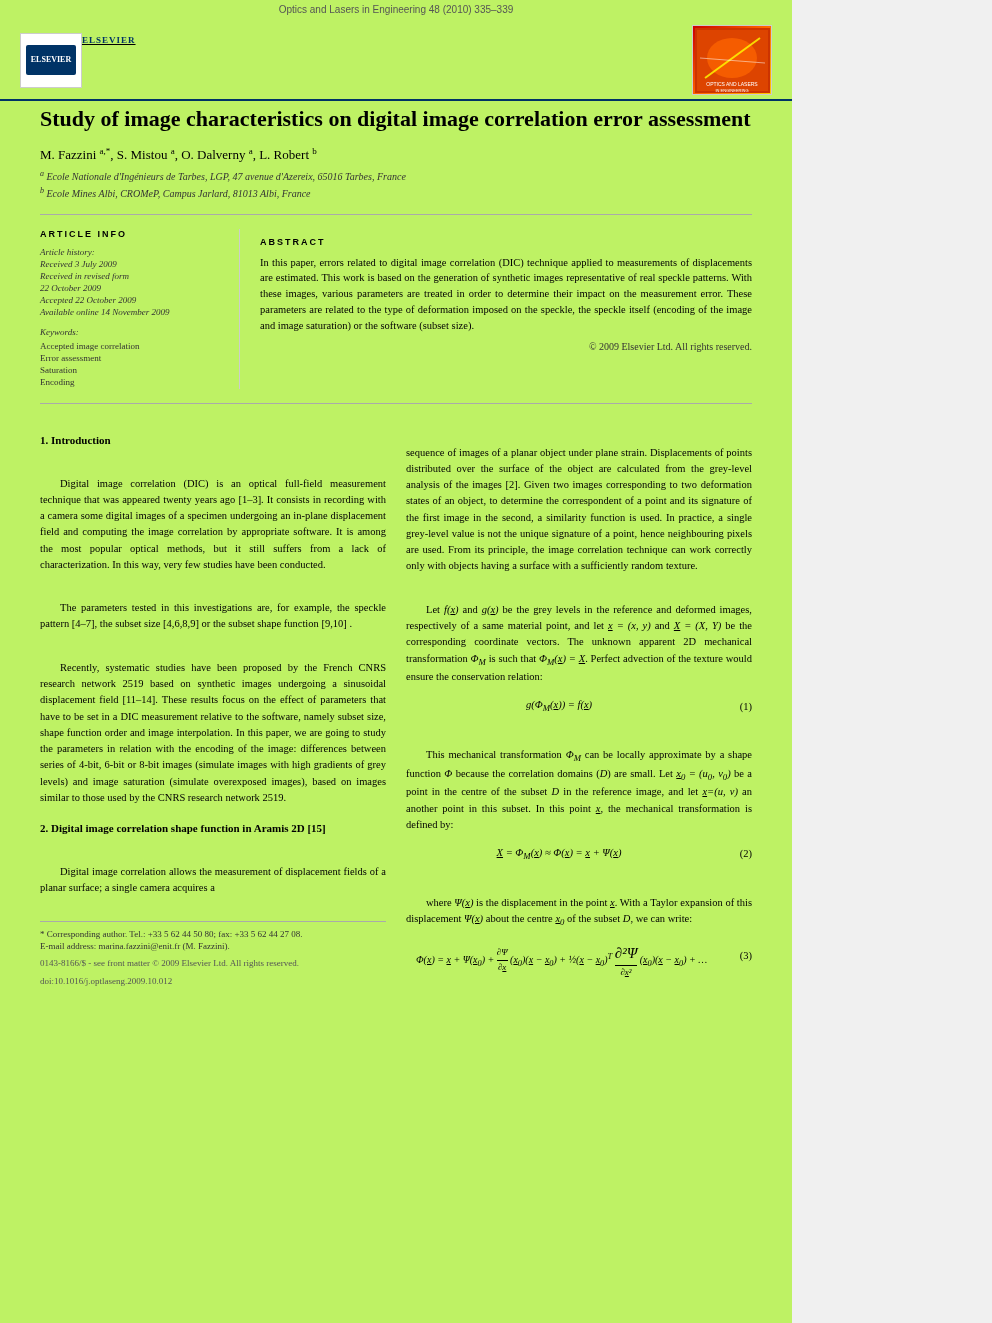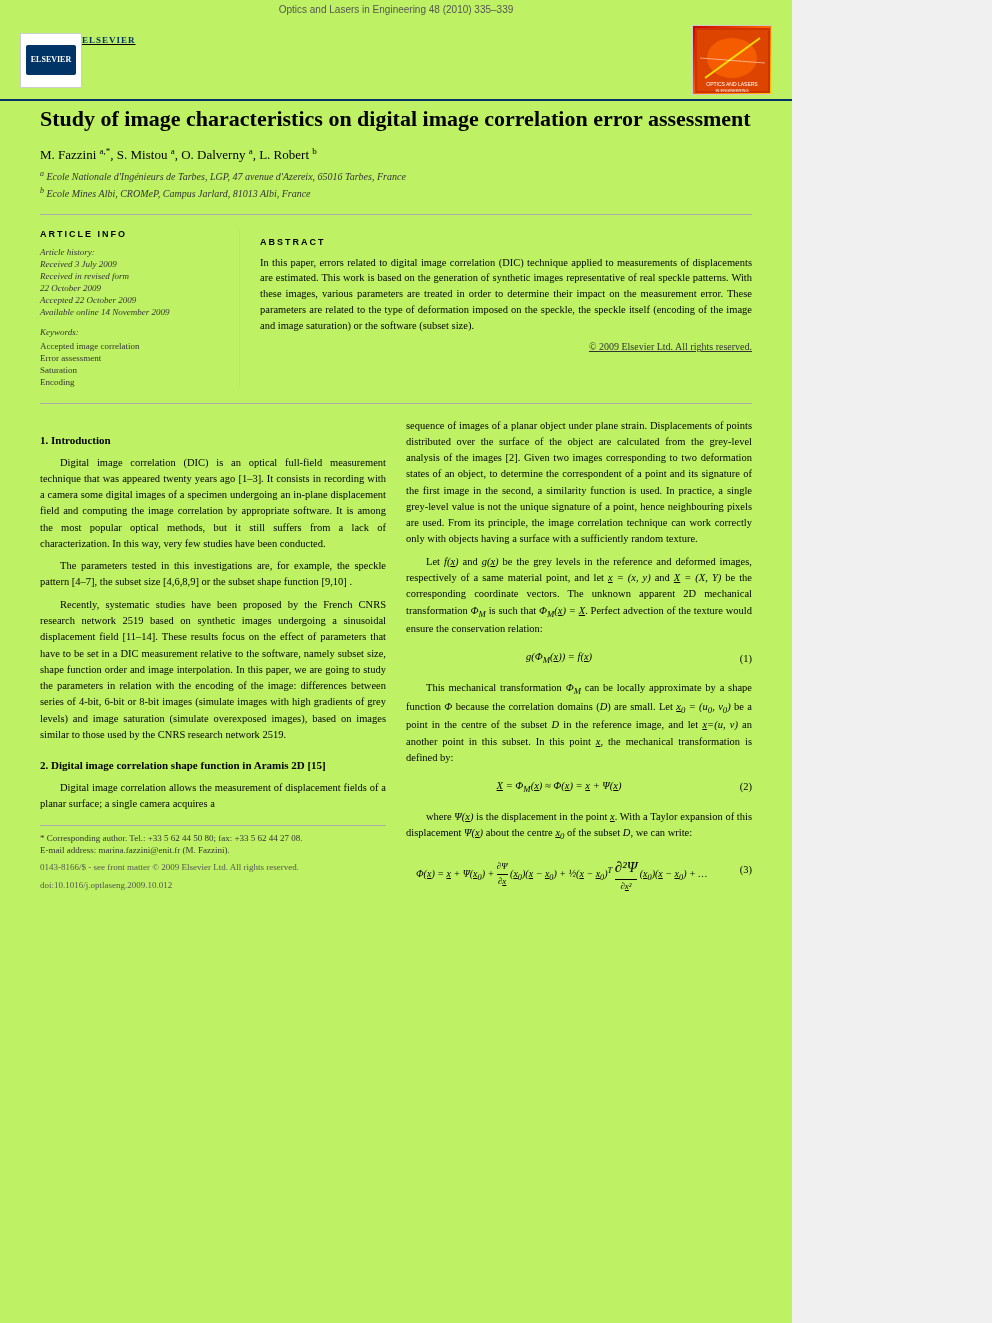--- a/index.html
+++ b/index.html
@@ -169,21 +169,20 @@
       font-size: 10.5px;
       line-height: 1.5;
       color: #000;
       text-align: justify;
     }
     .copyright {
       font-size: 10px;
       color: #333;
       margin-top: 8px;
       text-align: right;
-      text-decoration: underline;
     }
 
     
     .body-two-col {
       display: flex;
       gap: 20px;
     }
     .body-col {
       flex: 1;
       font-size: 10.5px;
@@ -200,29 +199,30 @@
     }
     .body-text {
       font-size: 10.5px;
       line-height: 1.55;
       text-align: justify;
       margin-bottom: 6px;
     }
     .body-text p {
       margin-bottom: 6px;
       text-indent: 20px;
+      margin-top: 27px;
     }
     .body-text p.no-indent {
       text-indent: 0;
     }
 
     
     .footnote-section {
       border-top: 1px solid #aaa;
-      margin-top: 12px;
+      margin-top: 24px;
       padding-top: 6px;
     }
     .footnote-text {
       font-size: 9px;
       line-height: 1.4;
       color: #333;
     }
     .issn-line {
       font-size: 9px;
       color: #555;

